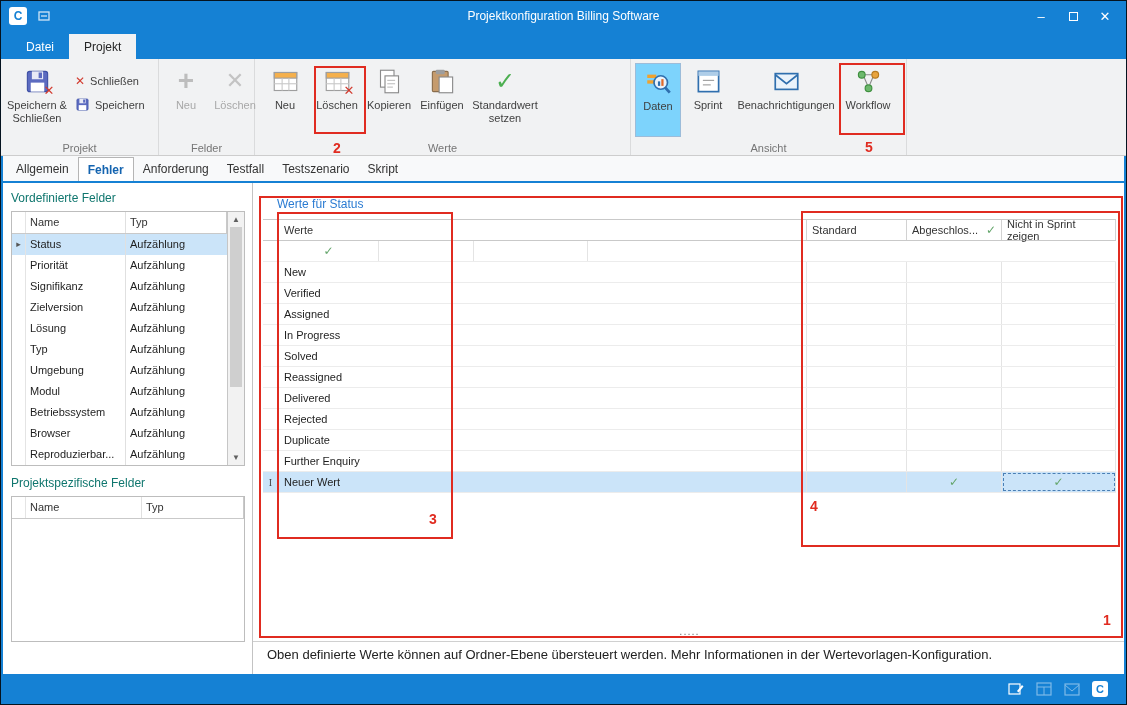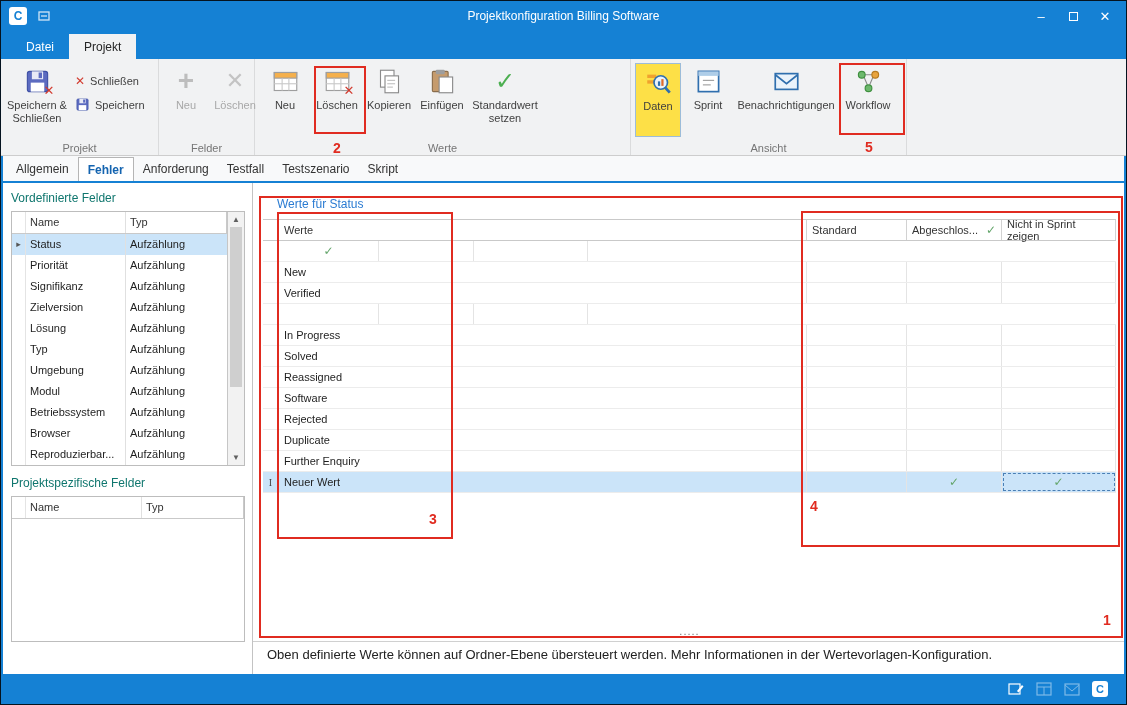--- a/index.html
+++ b/index.html
@@ -29,21 +29,21 @@
   
   .ribbon { height:97px; background:#f1f2f3; border-bottom:1px solid #cdcdcd; display:flex; flex:0 0 auto; }
   .rgroup { position:relative; border-right:1px solid #dadbdc; padding:4px 0 15px 4px;
             display:flex; align-items:flex-start; flex:0 0 auto; }
   .g-projekt { width:158px; } .g-felder { width:96px; } .g-werte { width:376px; } .g-ansicht { width:276px; }
   .rgroup-label { position:absolute; bottom:1px; left:0; right:0; text-align:center;
                   font-size:11px; color:#757575; }
   .bigbtn { height:74px; margin-right:2px; display:flex; flex-direction:column; align-items:center;
             padding-top:3px; font-size:11px; color:#3f3f3f; text-align:center; flex:0 0 auto; }
   .bigbtn .blabel { line-height:1.2; margin-top:3px; }
-  .bigbtn.selected { background:#fde047; border:1px solid #9cbcd9;text-align:center; }
+  .bigbtn.selected { background:#7dd3fc; border:1px solid #9cbcd9;text-align:center; }
   .bigbtn.disabled, .smallbtn.disabled { color:#a8a8a8; }
   .icon-wrap { position:relative; height:30px; display:flex; align-items:center; justify-content:center; }
   .xoverlay { position:absolute; right:-4px; bottom:-2px; color:#d23b2f; font-weight:bold; font-size:13px; }
   .smallcol { display:flex; flex-direction:column; gap:5px; padding-top:8px; }
   .smallbtn { display:flex; align-items:center; gap:5px; font-size:11px; color:#3f3f3f;
               height:19px; padding:0 4px; white-space:nowrap; }
   .sx { color:#d23b2f; font-weight:bold; font-size:12px; }
   .plus-big { font-size:28px; line-height:30px; color:#bdbdbd; font-weight:bold; height:30px; }
   .x-gray { font-size:22px; line-height:30px; color:#c3c3c3; font-weight:bold; height:30px; }
   .check-big { font-size:24px; line-height:30px; color:#4caf50; height:30px; }
@@ -431,20 +431,21 @@
               </div>
               <div class="grow">
                 <span class="gind"></span>
                 <span class="gc gw-werte">Verified</span>
                 <span class="gc gw-std gchk"></span>
                 <span class="gc gw-abg gchk"></span>
                 <span class="gc gw-sprint gchk"></span>
               </div>
               <div class="grow">
                 <span class="gind"></span>
+                <span class="gc gw-werte">Assigned</span>
                 <span class="gc gw-std gchk"></span>
                 <span class="gc gw-abg gchk"></span>
                 <span class="gc gw-sprint gchk"></span>
               </div>
               <div class="grow">
                 <span class="gind"></span>
                 <span class="gc gw-werte">In Progress</span>
                 <span class="gc gw-std gchk"></span>
                 <span class="gc gw-abg gchk"></span>
                 <span class="gc gw-sprint gchk"></span>
@@ -458,21 +459,21 @@
               </div>
               <div class="grow">
                 <span class="gind"></span>
                 <span class="gc gw-werte">Reassigned</span>
                 <span class="gc gw-std gchk"></span>
                 <span class="gc gw-abg gchk"></span>
                 <span class="gc gw-sprint gchk"></span>
               </div>
               <div class="grow">
                 <span class="gind"></span>
-                <span class="gc gw-werte">Software</span>
+                <span class="gc gw-werte">Delivered</span>
                 <span class="gc gw-std gchk"></span>
                 <span class="gc gw-abg gchk"></span>
                 <span class="gc gw-sprint gchk"></span>
               </div>
               <div class="grow">
                 <span class="gind"></span>
                 <span class="gc gw-werte">Rejected</span>
                 <span class="gc gw-std gchk"></span>
                 <span class="gc gw-abg gchk"></span>
                 <span class="gc gw-sprint gchk"></span>

